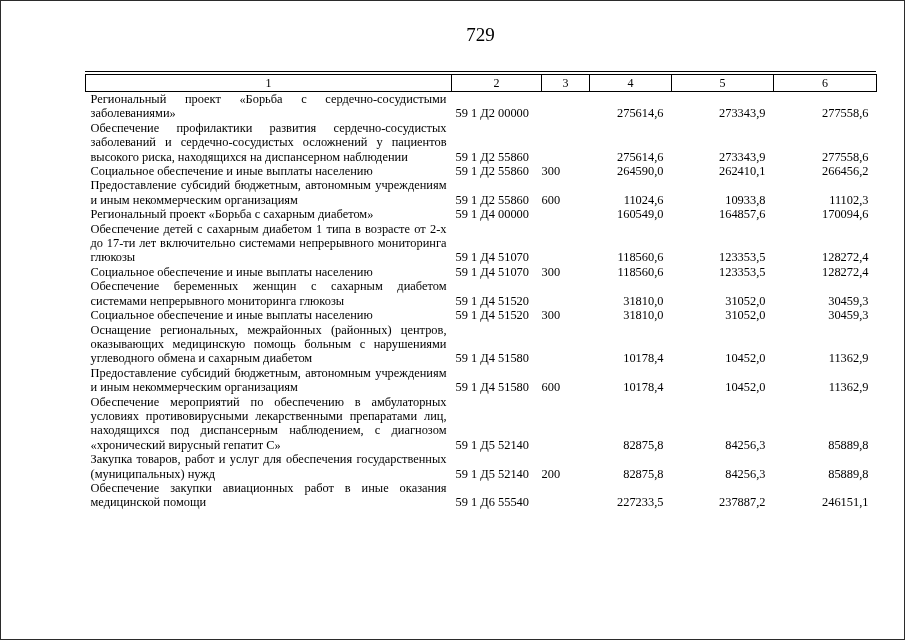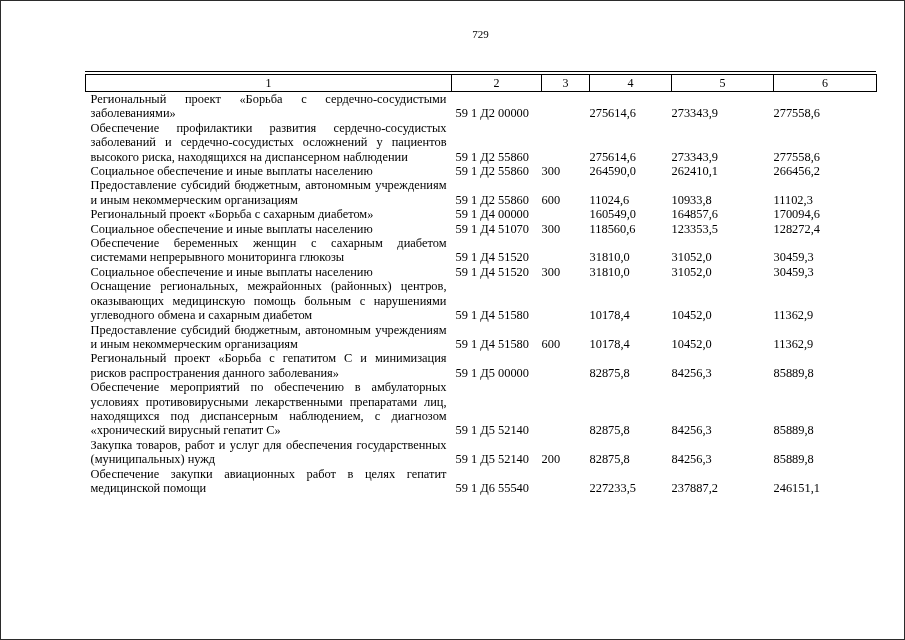--- a/index.html
+++ b/index.html
@@ -16,21 +16,21 @@
     height: 640px;
     background: #fff;
     border: 1px solid #2b2b2b;
     padding-top: 26px;
     overflow: hidden;
   }
   .page-number {
     margin-left: 84px;
     width: 791px;
     text-align: center;
-    font-size: 11px;
+    font-size: 19px;
     line-height: 15px;
   }
   .table-wrap {
     margin: 29px 0 0 84px;
     width: 791px;
     border-top: 1px solid #000;
     padding-top: 2px;
   }
   table {
     border-collapse: collapse;
@@ -57,20 +57,21 @@
     vertical-align: top;
     padding-left: 5px;
     padding-right: 5px;
   }
   td.c2 {
     padding-left: 4px;
     white-space: nowrap;
   }
   td.c3 { }
   td.c4, td.c5, td.c6 {
+    text-align: right;
     padding-right: 8px;
     white-space: nowrap;
   }
 </style>
 </head>
 <body>
 
 <div class="page">
 
   <div class="page-number">729</div>
@@ -134,20 +135,28 @@
 
   <tr>
     <td class="c1">Региональный проект «Борьба с сахарным диабетом»</td>
     <td class="c2">59 1 Д4 00000</td>
     <td class="c3"></td>
     <td class="c4">160549,0</td>
     <td class="c5">164857,6</td>
     <td class="c6">170094,6</td>
   </tr>
 
+  <tr>
+    <td class="c1">Обеспечение детей с сахарным диабетом 1 типа в возрасте от 2-х до 17-ти лет включительно системами непрерывного мониторинга глюкозы</td>
+    <td class="c2">59 1 Д4 51070</td>
+    <td class="c3"></td>
+    <td class="c4">118560,6</td>
+    <td class="c5">123353,5</td>
+    <td class="c6">128272,4</td>
+  </tr>
 
   <tr>
     <td class="c1">Социальное обеспечение и иные выплаты населению</td>
     <td class="c2">59 1 Д4 51070</td>
     <td class="c3">300</td>
     <td class="c4">118560,6</td>
     <td class="c5">123353,5</td>
     <td class="c6">128272,4</td>
   </tr>
 
@@ -180,28 +189,20 @@
 
   <tr>
     <td class="c1">Предоставление субсидий бюджетным, автономным учреждениям и иным некоммерческим организациям</td>
     <td class="c2">59 1 Д4 51580</td>
     <td class="c3">600</td>
     <td class="c4">10178,4</td>
     <td class="c5">10452,0</td>
     <td class="c6">11362,9</td>
   </tr>
 
-  <tr>
-    <td class="c1">Региональный проект «Борьба с гепатитом С и минимизация рисков распространения данного заболевания»</td>
-    <td class="c2">59 1 Д5 00000</td>
-    <td class="c3"></td>
-    <td class="c4">82875,8</td>
-    <td class="c5">84256,3</td>
-    <td class="c6">85889,8</td>
-  </tr>
 
   <tr>
     <td class="c1">Обеспечение мероприятий по обеспечению в амбулаторных условиях противовирусными лекарственными препаратами лиц, находящихся под диспансерным наблюдением, с диагнозом «хронический вирусный гепатит С»</td>
     <td class="c2">59 1 Д5 52140</td>
     <td class="c3"></td>
     <td class="c4">82875,8</td>
     <td class="c5">84256,3</td>
     <td class="c6">85889,8</td>
   </tr>
 
@@ -209,21 +210,21 @@
     <td class="c1">Закупка товаров, работ и услуг для обеспечения государственных (муниципальных) нужд</td>
     <td class="c2">59 1 Д5 52140</td>
     <td class="c3">200</td>
     <td class="c4">82875,8</td>
     <td class="c5">84256,3</td>
     <td class="c6">85889,8</td>
   </tr>
 
 
   <tr>
-    <td class="c1">Обеспечение закупки авиационных работ в целях гепатит медицинской помощи</td>
+    <td class="c1">Обеспечение закупки авиационных работ в иные оказания медицинской помощи</td>
     <td class="c2">59 1 Д6 55540</td>
     <td class="c3"></td>
     <td class="c4">227233,5</td>
     <td class="c5">237887,2</td>
     <td class="c6">246151,1</td>
   </tr>
 </tbody>
     </table>
   </div>
 

